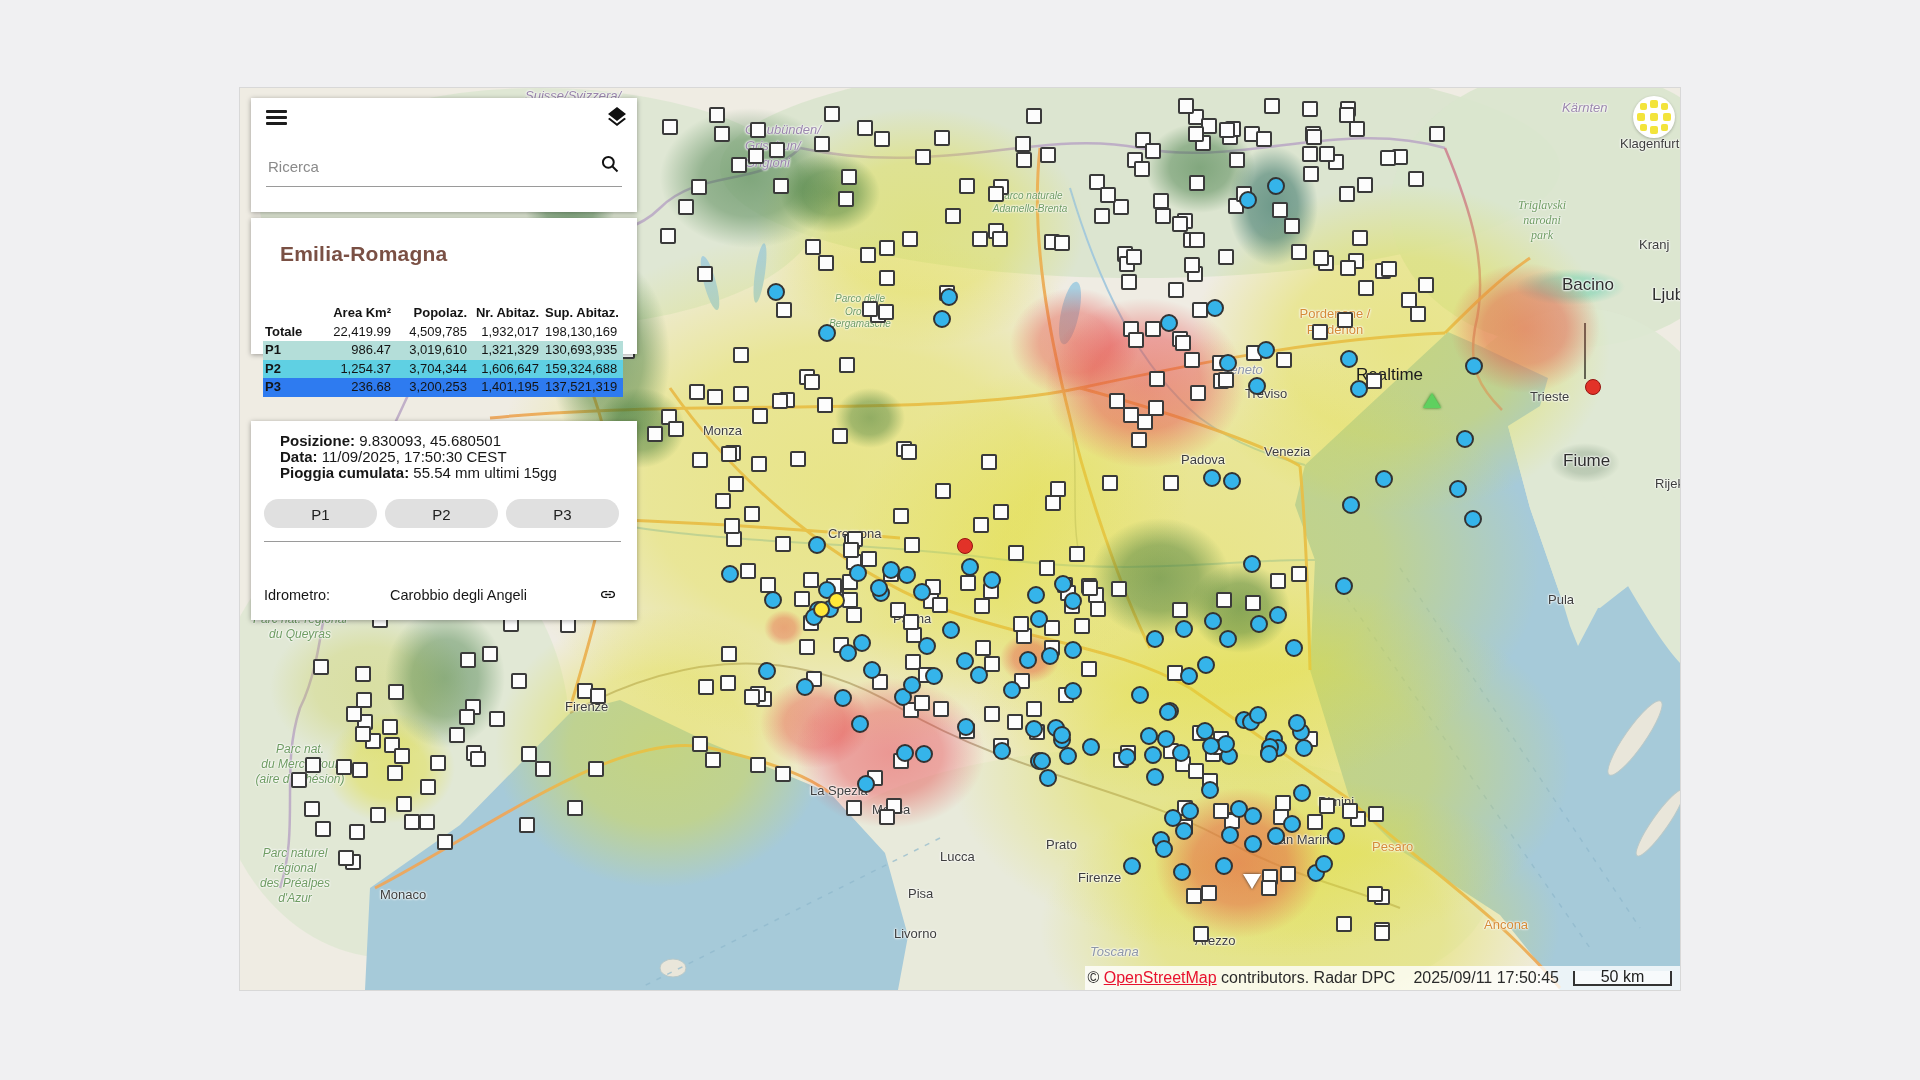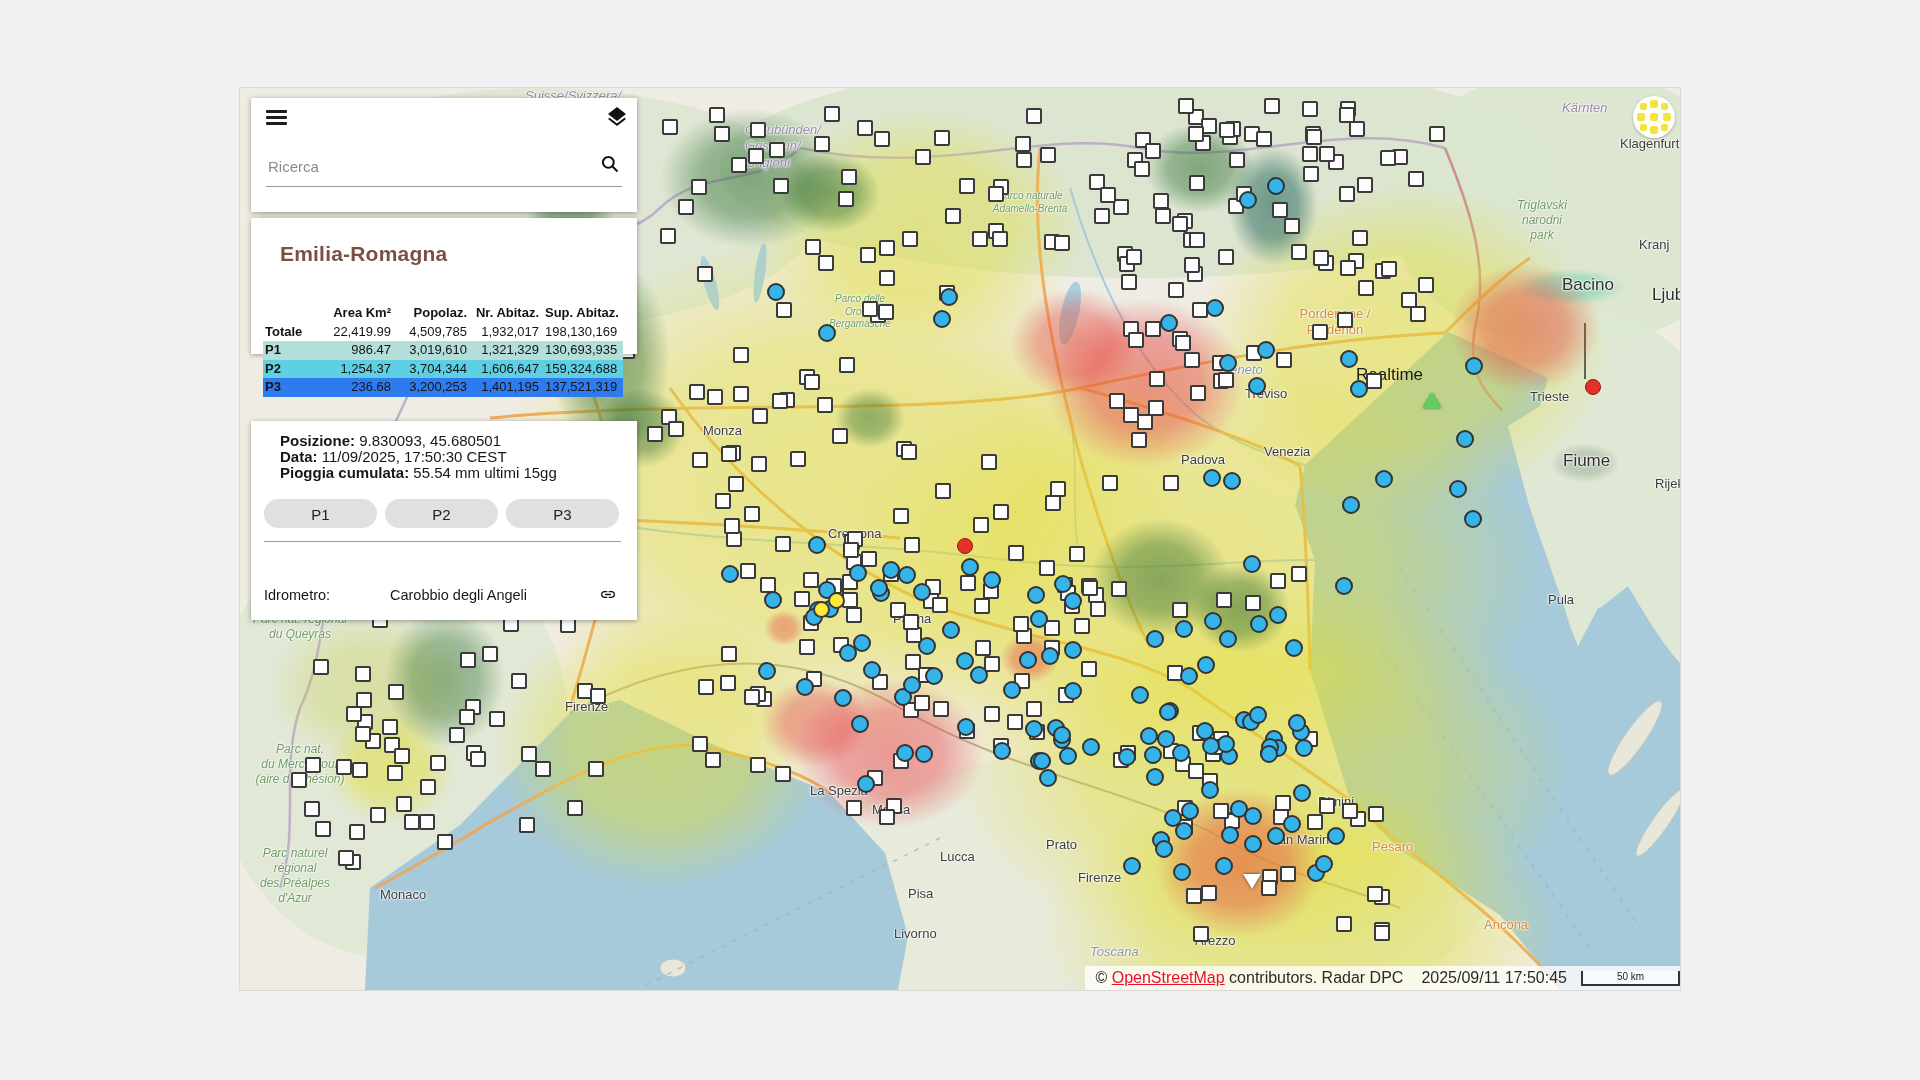--- a/index.html
+++ b/index.html
@@ -75,21 +75,21 @@
     box-shadow:0 1px 3px rgba(0,0,0,.25);}
   .spinner i{position:absolute;left:17px;top:17px;width:8px;height:8px;background:#f3e43b;border-radius:2px;}
   .spinner i.c{left:17px;top:17px;}
   
   .attrib{position:absolute;left:845px;top:878px;width:595px;height:24px;background:rgba(255,255,255,.78);
     display:flex;align-items:center;justify-content:flex-end;font-size:16px;color:#2a2a2a;}
   .attrib .txt{margin-right:14px;white-space:nowrap;}
   .attrib a{color:#e8112d;text-decoration:underline;cursor:pointer;}
   .attrib .ts{margin-left:18px;}
   .scalebar{width:95px;height:13px;border-left:2px solid #333;border-right:2px solid #333;border-bottom:2px solid #333;
-    margin-right:0;font-size:10px;color:#222;text-align:center;line-height:12px;background:rgba(255,255,255,.6);}
+    margin-right:8px;font-size:16px;color:#222;text-align:center;line-height:12px;background:rgba(255,255,255,.6);}
   
   .panel{position:absolute;left:251px;width:386px;background:#fff;box-shadow:0 1px 5px rgba(0,0,0,.35);}
   .panel.search{top:98px;height:114px;}
   .panel.region{top:218px;height:136px;}
   .panel.info{top:421px;height:199px;}
   .hamburger{position:absolute;left:15px;top:12px;width:21px;height:15px;cursor:pointer;}
   .hamburger span{display:block;height:3px;background:#1d1d1d;border-radius:1px;margin-bottom:3px;}
   .layersbtn{position:absolute;right:8px;top:7px;width:24px;height:24px;cursor:pointer;}
   .searchline{position:absolute;left:15px;top:50px;width:356px;border-bottom:1px solid #9a9a9a;height:38px;}
   .searchline input{border:0;outline:0;width:320px;height:34px;font-size:15px;color:#444;font-family:inherit;background:transparent;}
@@ -186,21 +186,21 @@
 
     <div class="radar"></div>
 
     <div class="layer" id="labels">
         <div class="map-label purple" style="left: 285px; top: 0px;">Suisse/Svizzera/</div>
         <div class="map-label purple" style="left: 505px; top: 34px; width: 140px;">Graubünden/
 Grischun/
 Grigioni</div>
         <div class="map-label purple" style="left: 1322px; top: 12px;">Kärnten</div>
         <div class="map-label city" style="left: 1380px; top: 48px;">Klagenfurt</div>
-        <div class="map-label green" style="left: 1262px; top: 110px; width: 80px;">Triglavski
+        <div class="map-label green" style="left: 1262px; top: 110px; width: 80px; font-family: Liberation Serif, serif;">Triglavski
 narodni
 park</div>
         <div class="map-label city" style="left: 1399px; top: 149px;">Kranj</div>
         <div class="map-label big" style="left: 1322px; top: 186px;">Bacino</div>
         <div class="map-label big" style="left: 1412px; top: 196px;">Ljubljana</div>
         <div class="map-label city" style="left: 1290px; top: 301px;">Trieste</div>
         <div class="map-label big" style="left: 1323px; top: 362px;">Fiume</div>
         <div class="map-label city" style="left: 1415px; top: 388px;">Rijeka</div>
         <div class="map-label city" style="left: 1308px; top: 504px;">Pula</div>
         <div class="map-label orange" style="left: 1040px; top: 218px; width: 110px;">Pordenone /

